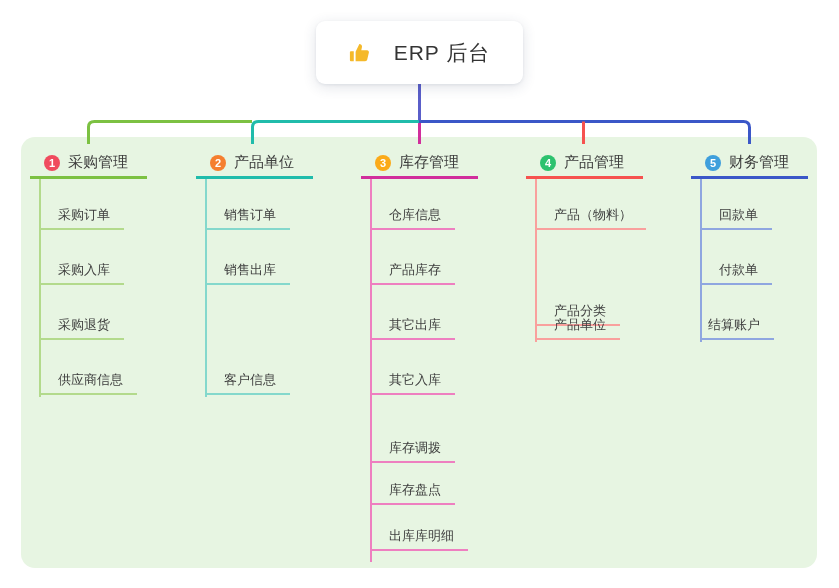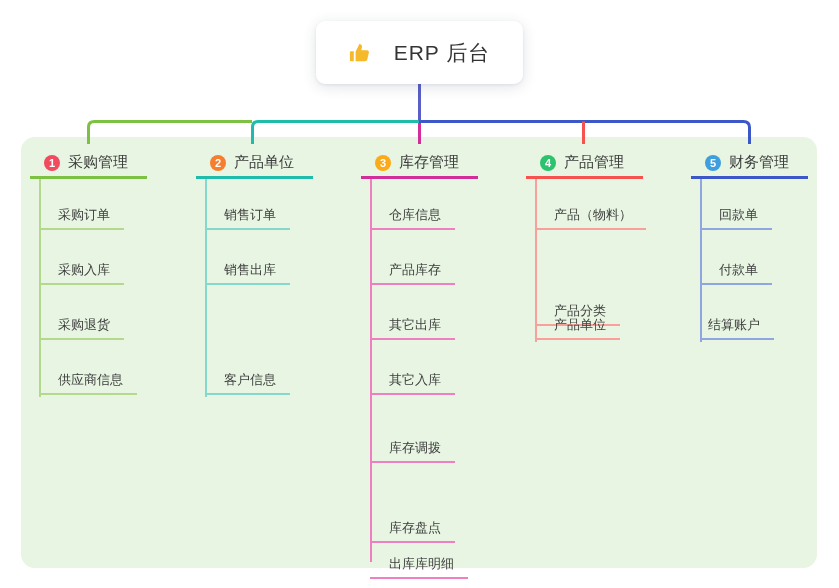--- a/index.html
+++ b/index.html
@@ -11,21 +11,21 @@
     display:flex;align-items:center;justify-content:center;gap:23px;cursor:pointer;}
   .root-label{font-size:21px;color:#343434;letter-spacing:1px;}
   .branch{position:absolute;top:149px;width:117px;}
   .branch-header{display:flex;align-items:center;gap:8px;padding-left:14px;height:27px;border-bottom:3px solid #999;cursor:pointer;}
   .badge{width:16px;height:16px;border-radius:50%;color:#fff;font-size:11px;font-weight:bold;line-height:16px;text-align:center;flex:0 0 16px;}
   .branch-label{font-size:15px;color:#3c3c3c;white-space:nowrap;}
   .vline{position:absolute;left:9px;top:30px;width:2px;}
   .leaf{position:absolute;left:9px;height:28px;box-sizing:border-box;border-bottom:2px solid #737373;
     padding:0 14px 4px 19px;display:flex;align-items:flex-end;white-space:nowrap;cursor:pointer;}
   .leaf span{font-size:13px;color:#3e3e3e;}
-  .r0{top:53px}.r1{top:108px}.r2{top:163px}.r3{top:218px}.r4{top:286px}.r5{top:328px}.r6{top:402px}
+  .r0{top:53px}.r1{top:108px}.r2{top:163px}.r3{top:218px}.r4{top:286px}.r5{top:328px}.r6{top:374px}
 </style>
 </head>
 <body>
 
 <div class="stage">
 
   <div class="panel" style="background-color: rgb(231, 245, 226);"></div>
 
   <svg class="connectors" viewBox="0 0 839 588" fill="none" stroke-width="3">
     <path d="M88.5 144 V127 Q88.5 121.5 94.5 121.5 H252" style="stroke: rgb(124, 193, 66);"></path>
@@ -94,21 +94,21 @@
       </div>
     <div class="leaf r2" style="border-bottom-color: rgb(238, 127, 192);">
         <span>其它出库</span>
       </div>
     <div class="leaf r3" style="border-bottom-color: rgb(238, 127, 192);">
         <span>其它入库</span>
       </div>
     <div class="leaf r4" style="border-bottom-color: rgb(238, 127, 192);">
         <span>库存调拨</span>
       </div>
-    <div class="leaf r5" style="border-bottom-color: rgb(238, 127, 192); margin-top: 38px;">
+    <div class="leaf r5" style="border-bottom-color: rgb(238, 127, 192);">
         <span>库存盘点</span>
       </div>
     <div class="leaf r6" style="border-bottom-color: rgb(238, 127, 192);">
         <span>出库库明细</span>
       </div>
   </div>
 
   <div class="branch" style="left:526px">
     <div class="branch-header" style="border-bottom-color: rgb(246, 82, 79);">
       <span class="badge" style="background-color: rgb(45, 194, 110);">4</span>

